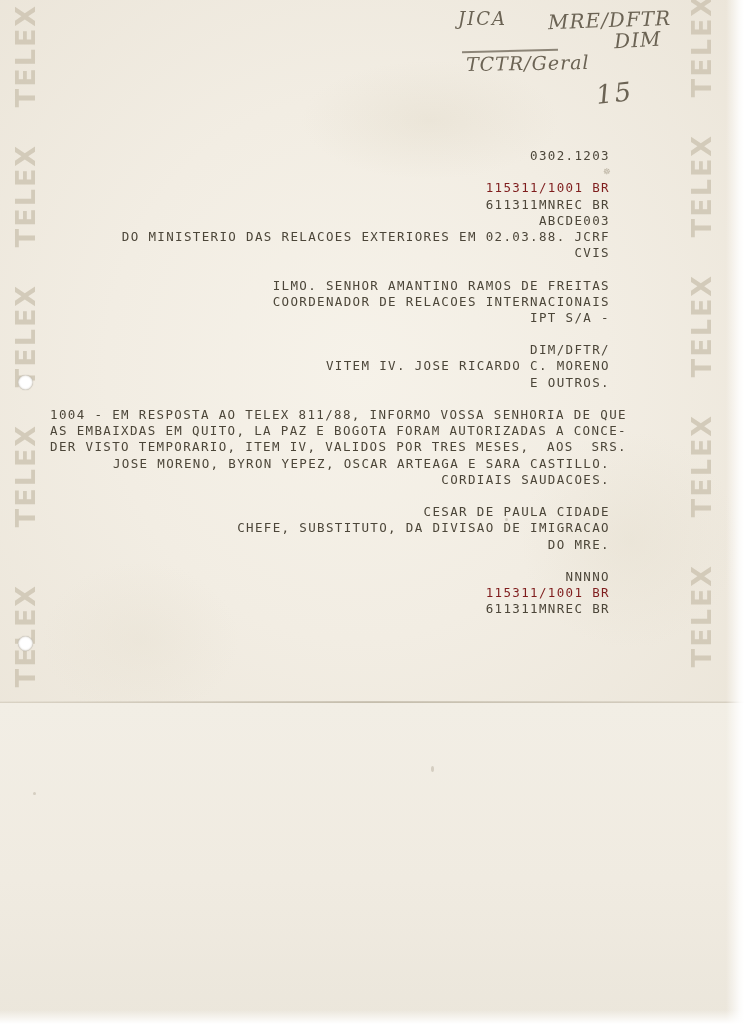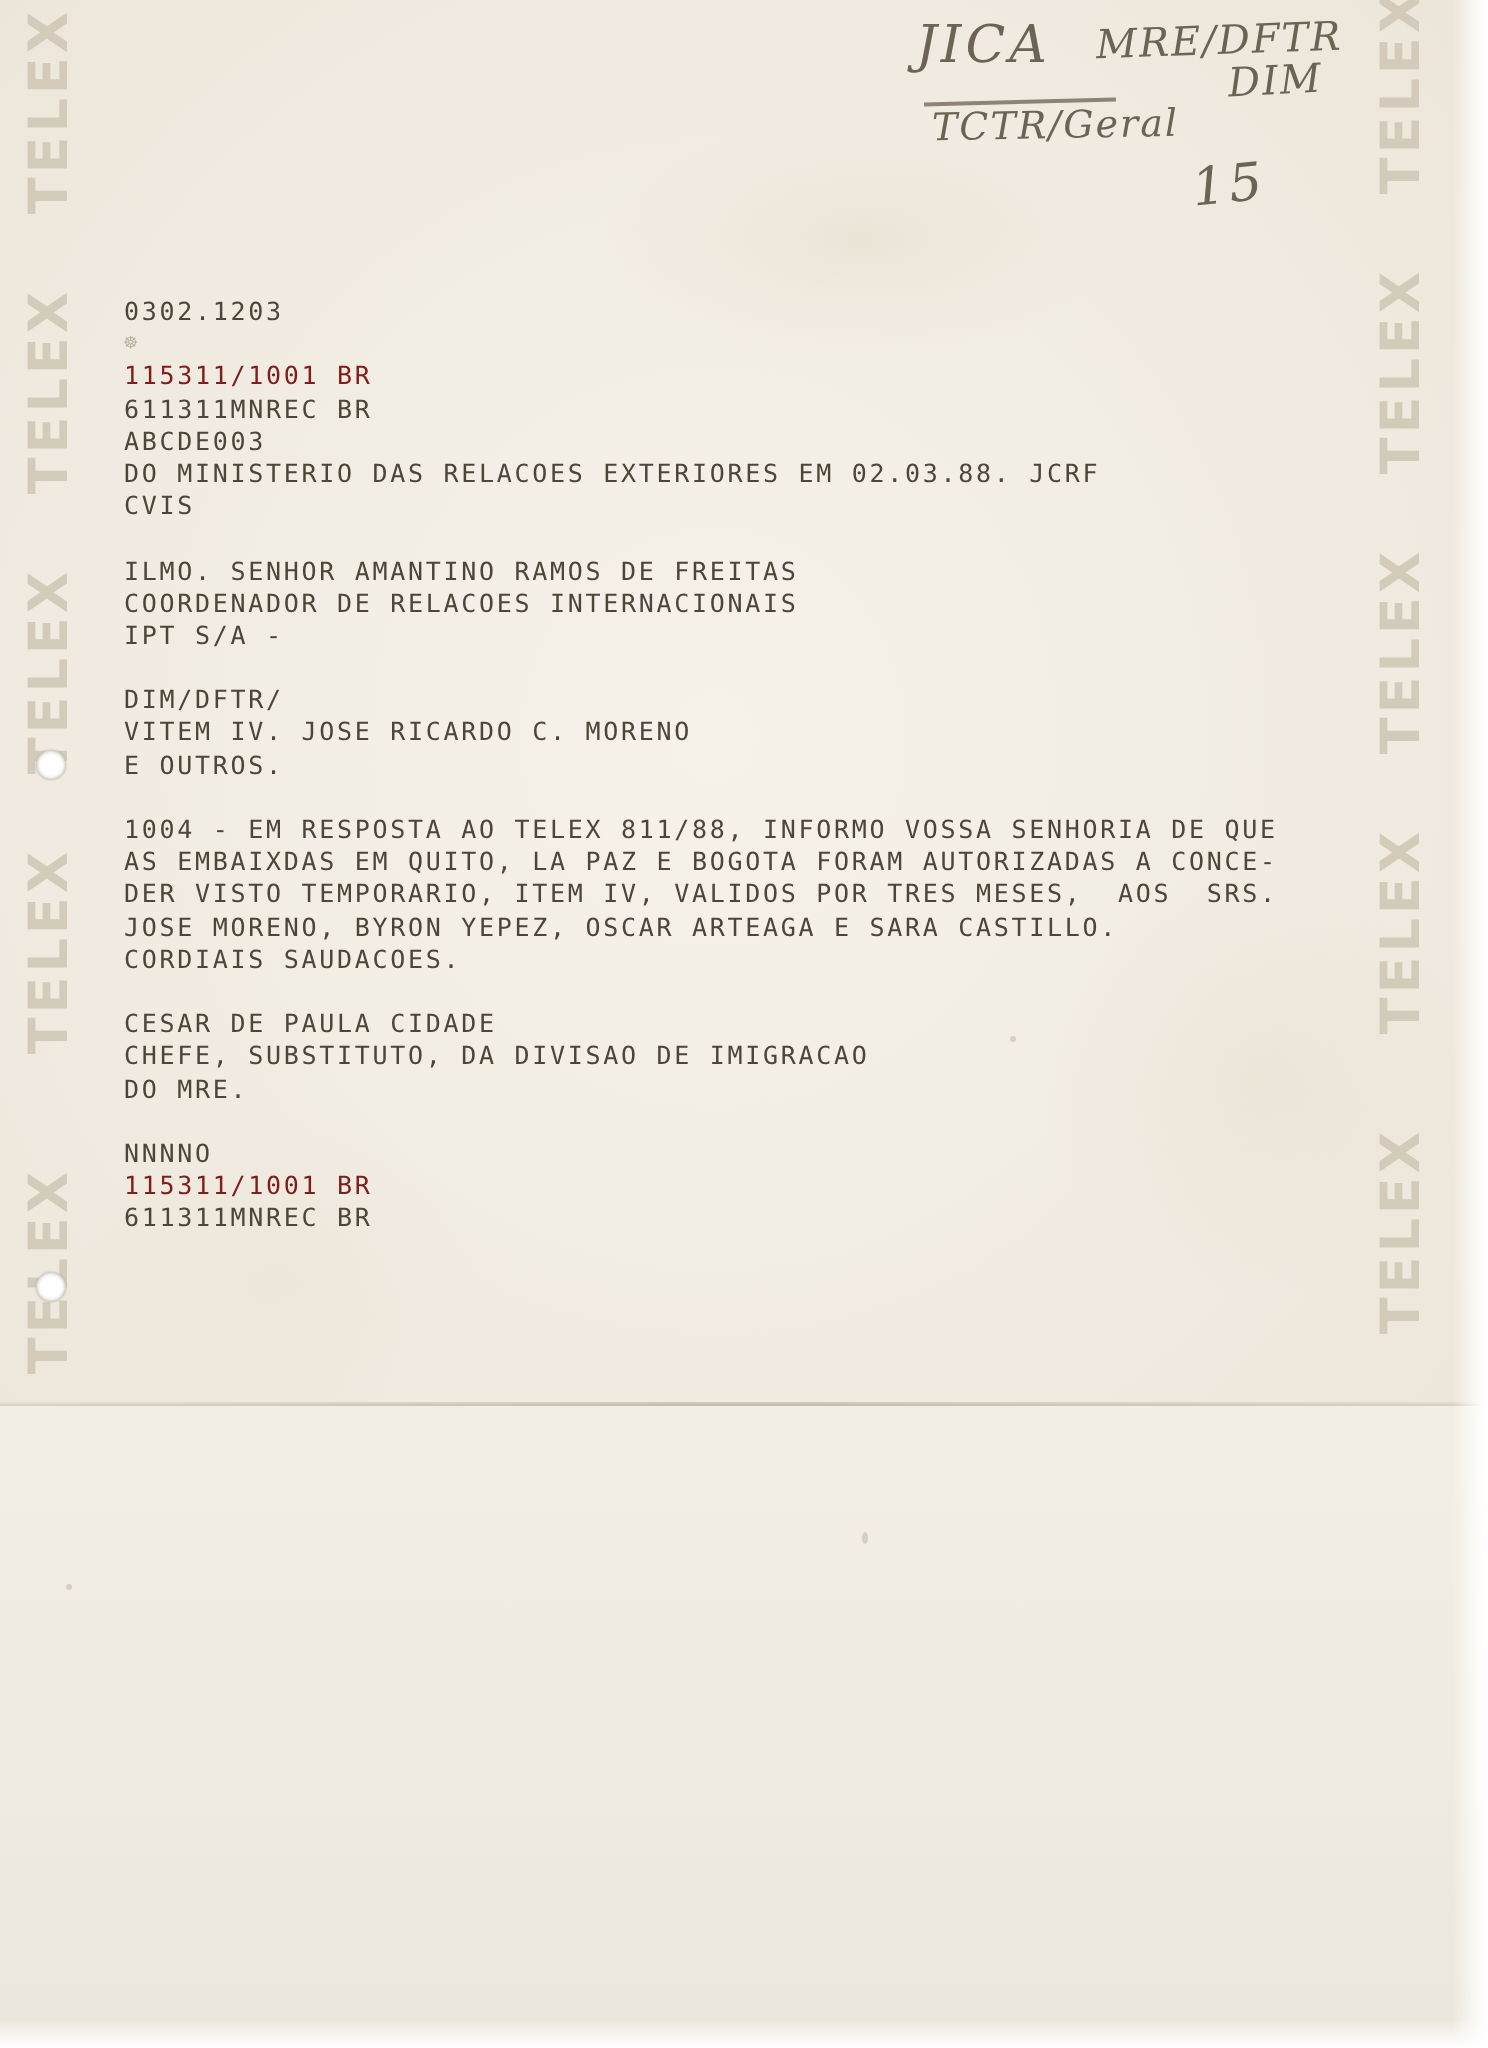--- a/index.html
+++ b/index.html
@@ -96,39 +96,40 @@
   .punch.p2 { top: 636px; }
 
   
   .handwriting {
     position: absolute;
     color: #6b6354;
     font-family: "DejaVu Serif", serif;
     font-style: italic;
     white-space: nowrap;
   }
-  .hw-jica   { left: 458px; top: 8px;  font-size: 26px; letter-spacing: 2px; }
+  .hw-jica   { left: 458px; top: 8px;  font-size: 18px; letter-spacing: 2px; }
   .hw-mre    { left: 548px; top: 8px;  font-size: 20px; letter-spacing: 1px; transform: rotate(-2deg); }
   .hw-dim    { left: 614px; top: 28px; font-size: 20px; letter-spacing: 1px; transform: rotate(-3deg); }
   .hw-tctr   { left: 466px; top: 52px; font-size: 19px; letter-spacing: 1px; transform: rotate(-1deg); }
   .hw-rule   { position: absolute; left: 462px; top: 50px; width: 96px; height: 2px;
                background: #6b6354; transform: rotate(-1.5deg); opacity: .75; }
   .hw-num    { left: 596px; top: 78px; font-size: 26px; letter-spacing: 2px; transform: rotate(-6deg); }
 
   
   .telex-body {
     position: absolute;
-    left: 62px;
+    left: 50px;
     top: 148px;
     width: 560px;
     color: #4c4639;
     font-size: 12.5px;
     line-height: 16.2px;
     letter-spacing: 1.35px;
     white-space: pre;
+    text-align: right;
   }
   .telex-body .line { height: 16.2px; }
   .telex-body .faint { color: #7f1d1d; }
   .telex-body .sym {
     font-size: 11px;
     color: #b9b1a0;
     letter-spacing: 0;
   }
 
   

